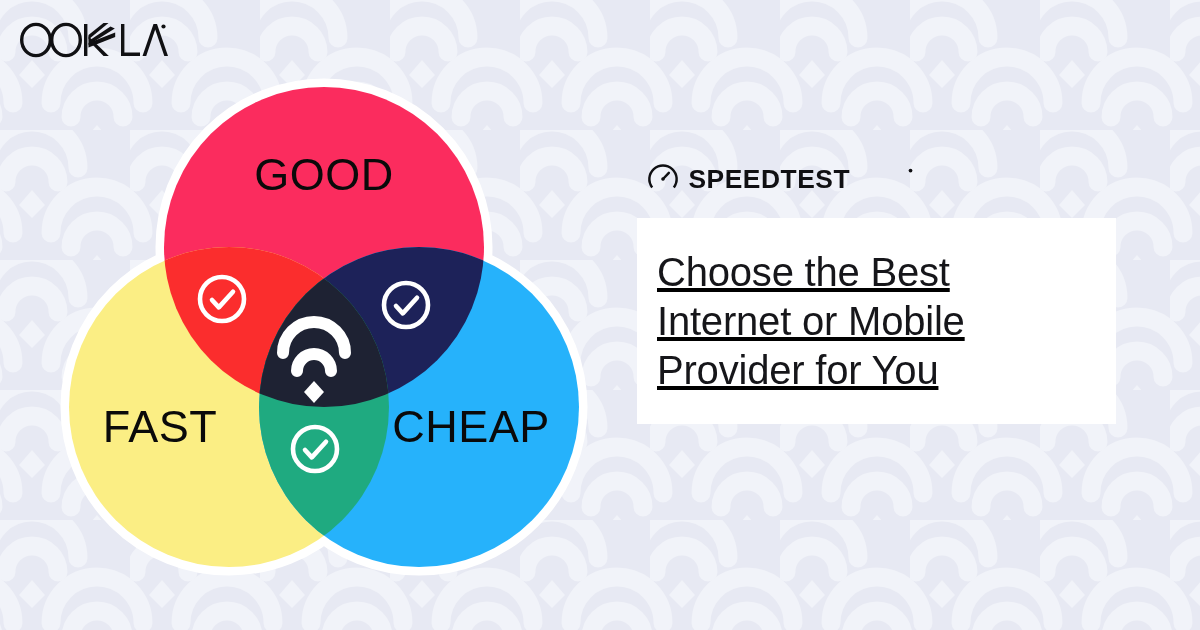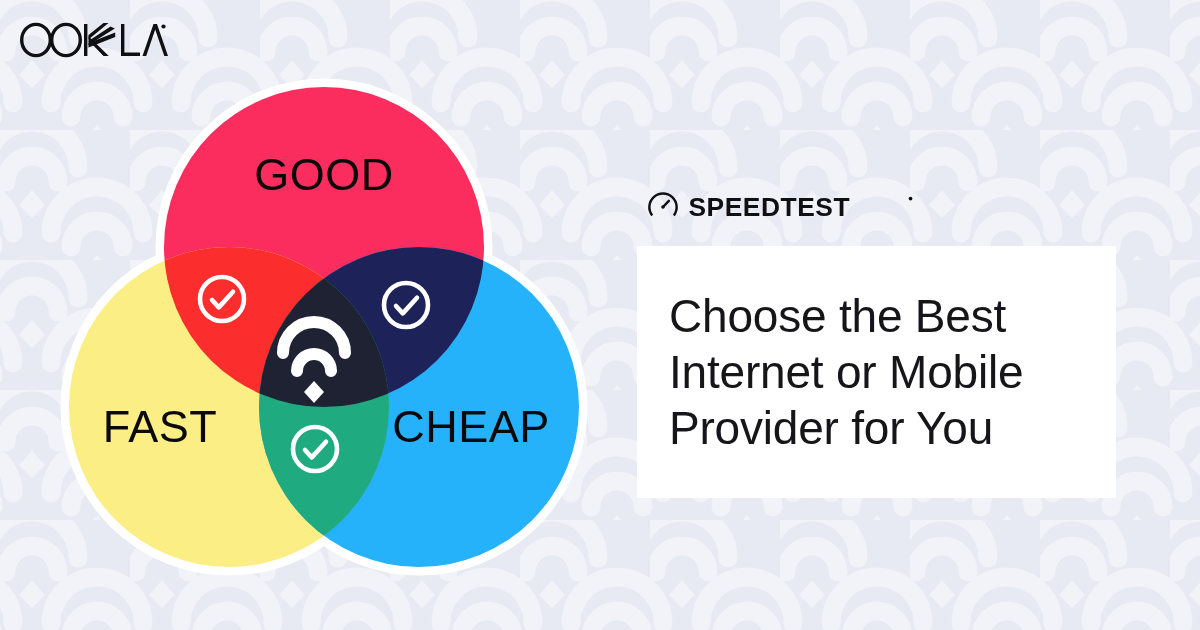--- a/index.html
+++ b/index.html
@@ -20,36 +20,36 @@
   #venn-svg{width:560px;height:520px;display:block;}
   .venn-label{
     font-family:"Liberation Sans", sans-serif;
     font-weight:400;
     font-size:45px;
     fill:#0a0a0a;
     letter-spacing:0.5px;
   }
 
   
-  #right-panel{position:absolute;left:637px;top:184px;width:490px;}
+  #right-panel{position:absolute;left:637px;top:156px;width:490px;text-decoration:underline;}
   #speedtest-logo-row{height:46px;display:flex;align-items:center;margin-left:10px;}
   #speedtest-logo{height:32px;}
   #headline-card{
     margin-top:16px;
     width:479px;
     background:#ffffff;
     padding:30px 0 30px 0;
     box-sizing:border-box;
   }
   #headline{
-    margin:12px;
+    margin:0;
     padding:0 26px 0 20px;
     font-family:"Liberation Sans", sans-serif;
     font-weight:300;
-    font-size:46px;
+    font-size:40px;
     line-height:1.22;
     color:#16161a;
     letter-spacing:-0.2px;
     white-space:pre-line;
   }
 </style>
 </head>
 <body>
 
 <svg id="bg-pattern" viewBox="0 0 1200 630" preserveAspectRatio="none" aria-hidden="true">

